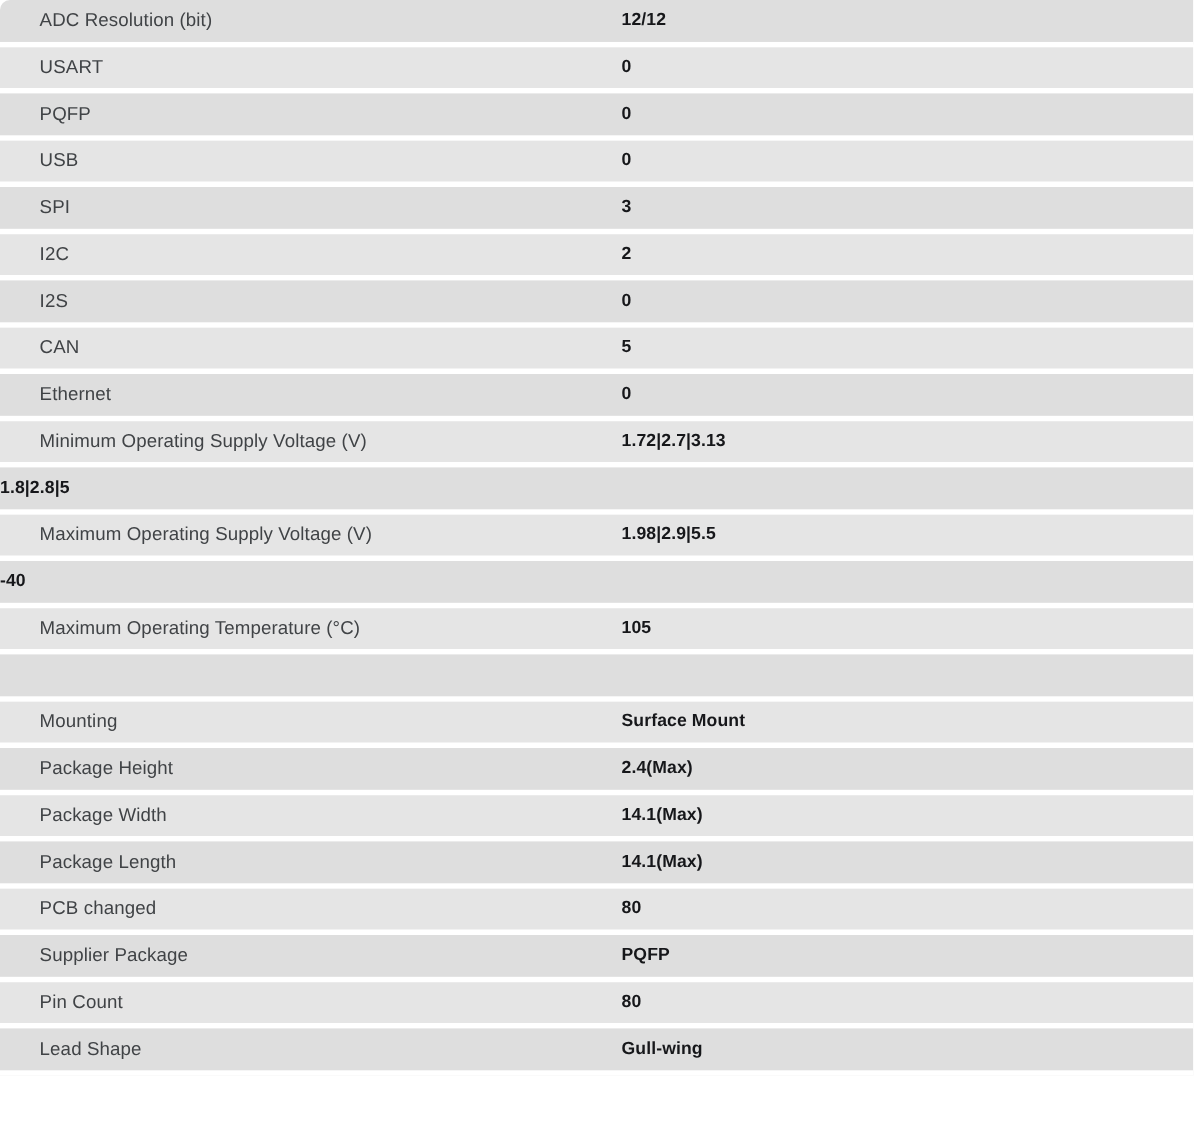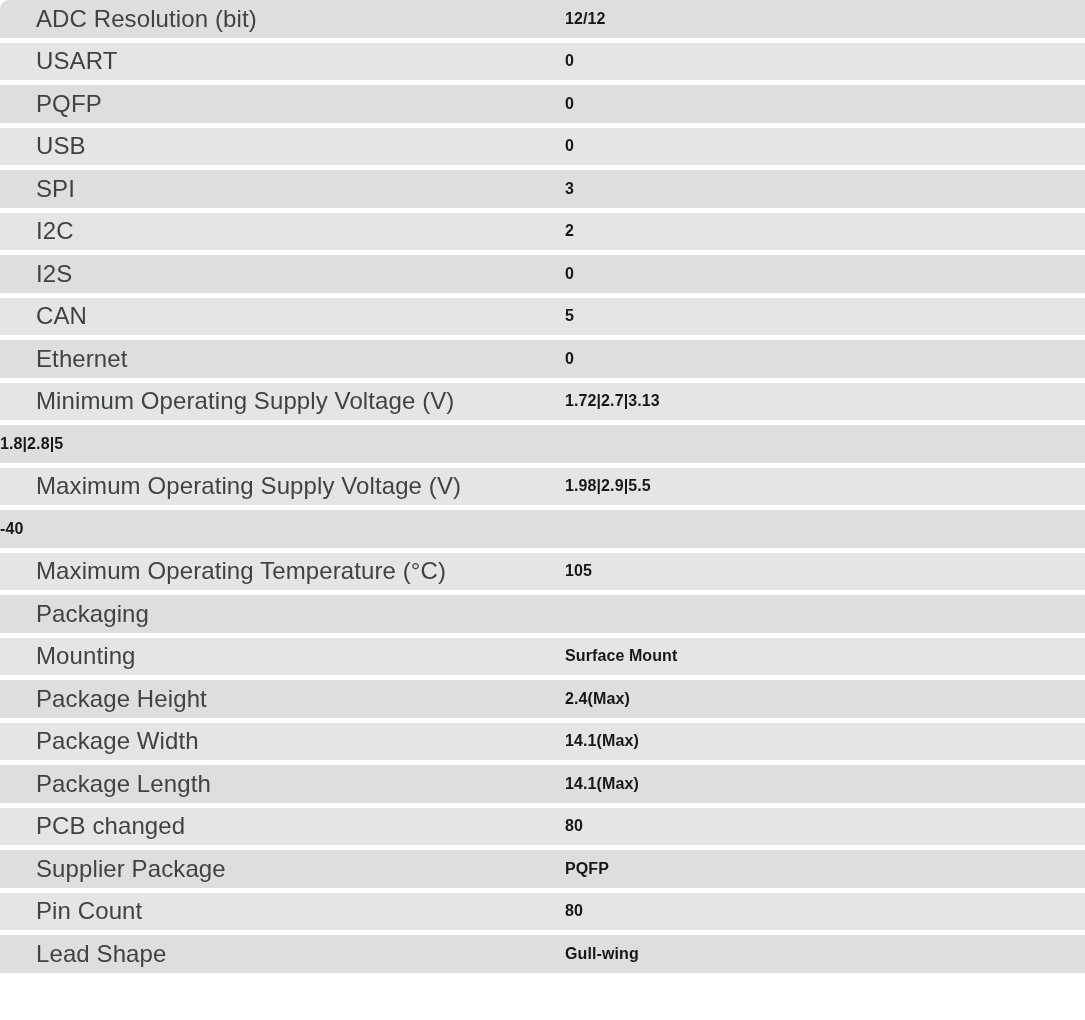--- a/index.html
+++ b/index.html
@@ -28,21 +28,21 @@
     border-top-left-radius: 9px;
   }
   .cell {
     box-sizing: border-box;
     white-space: nowrap;
     overflow: hidden;
   }
   .cell.label {
     flex: 0 0 565px;
     padding-left: 36px;
-    font-size: 24px;
+    font-size: 17px;
     font-weight: 400;
     color: #404346;
     letter-spacing: 0.1px;
   }
   .cell.value {
     flex: 1 1 auto;
     font-size: 16px;
     font-weight: 700;
     color: #16171a;
     letter-spacing: 0.1px;
@@ -114,21 +114,20 @@
   <div class="row">
     <div class="cell value">-40</div>
   </div>
 
   <div class="row">
     <div class="cell label">Maximum Operating Temperature (°C)</div>
     <div class="cell value">105</div>
   </div>
 
   <div class="row">
-    <div class="cell label">Packaging</div>
   </div>
 
   <div class="row">
     <div class="cell label">Mounting</div>
     <div class="cell value">Surface Mount</div>
   </div>
 
   <div class="row">
     <div class="cell label">Package Height</div>
     <div class="cell value">2.4(Max)</div>

